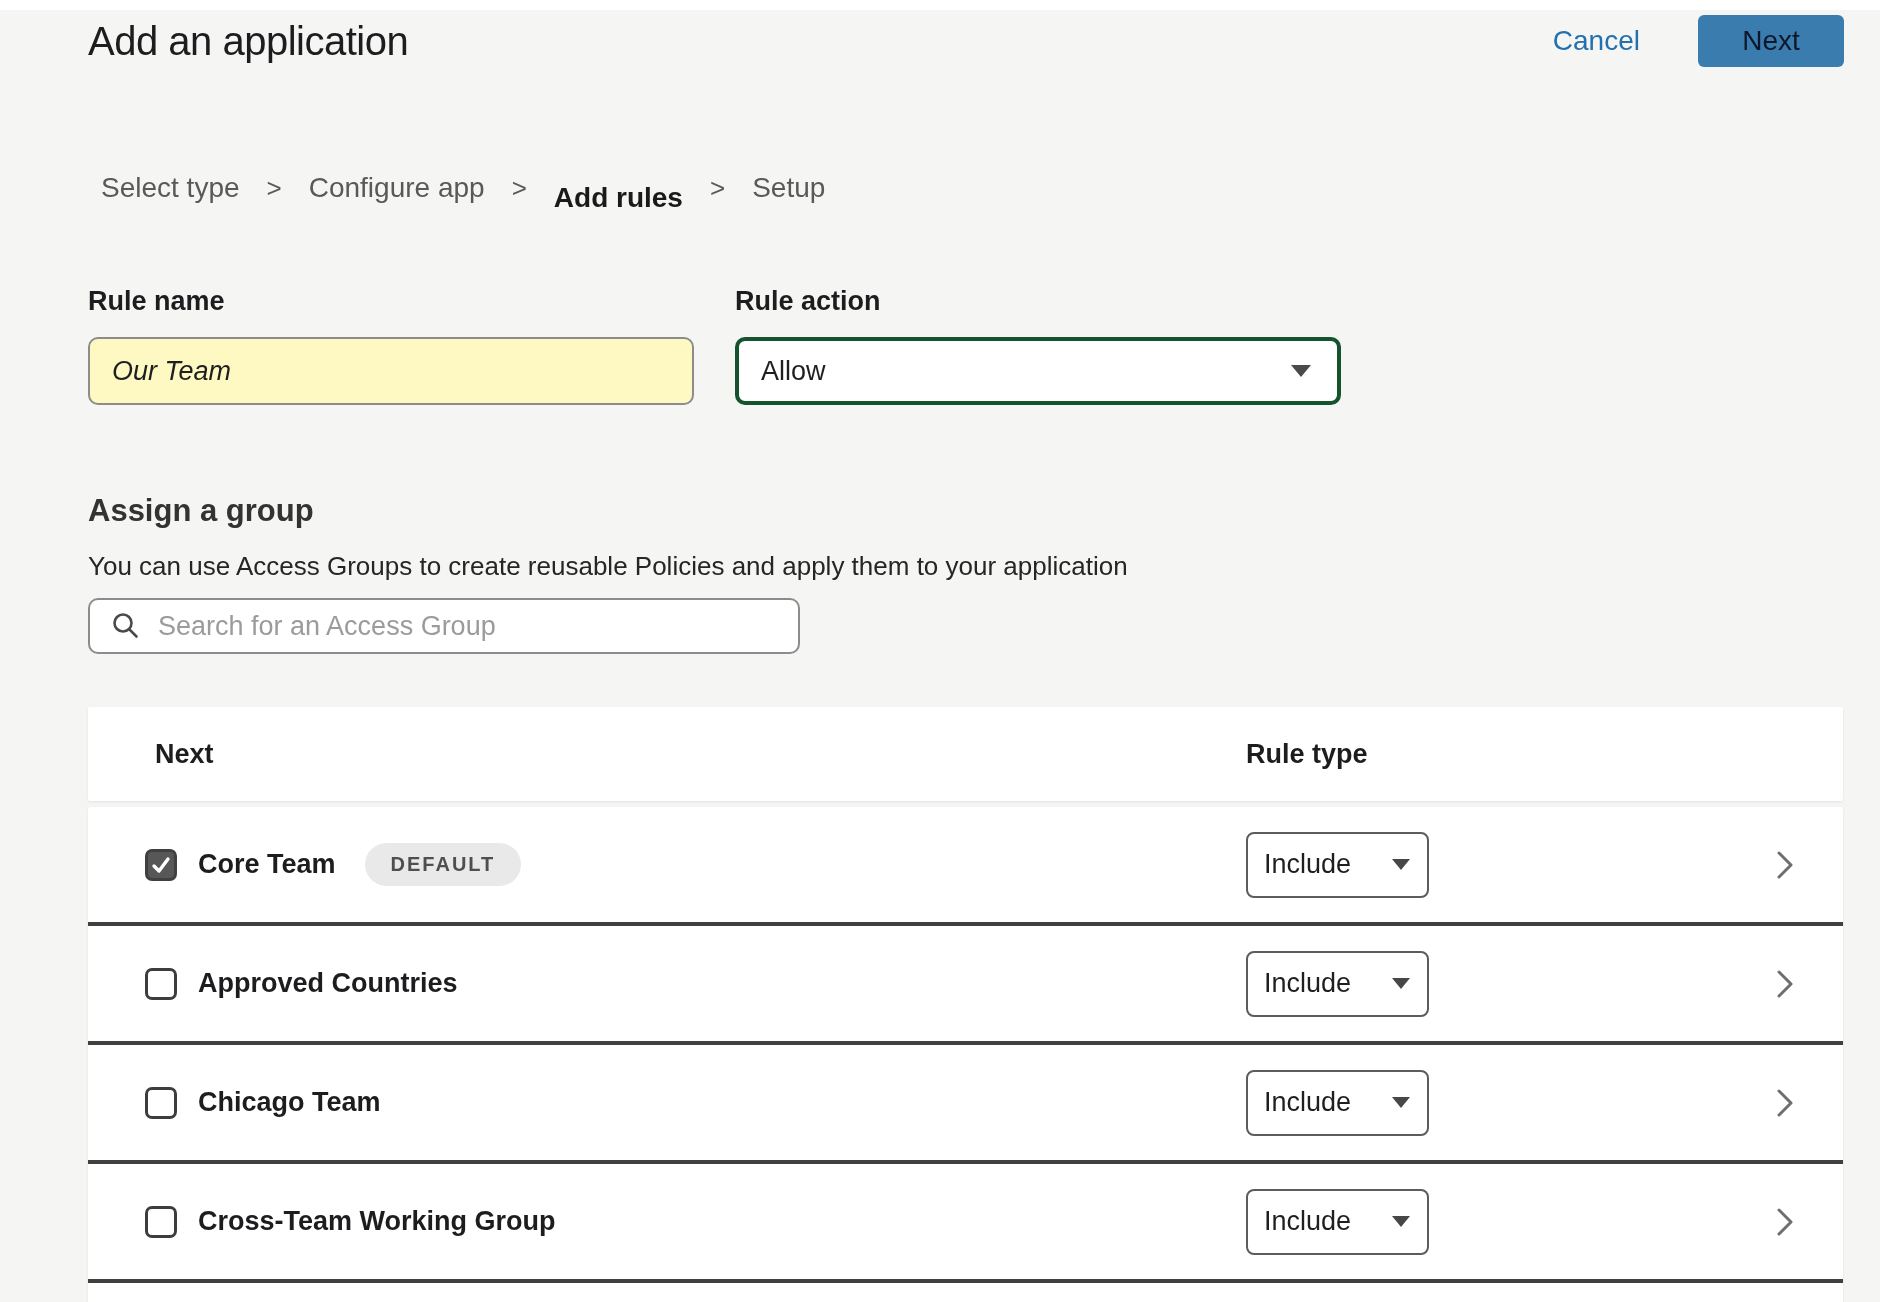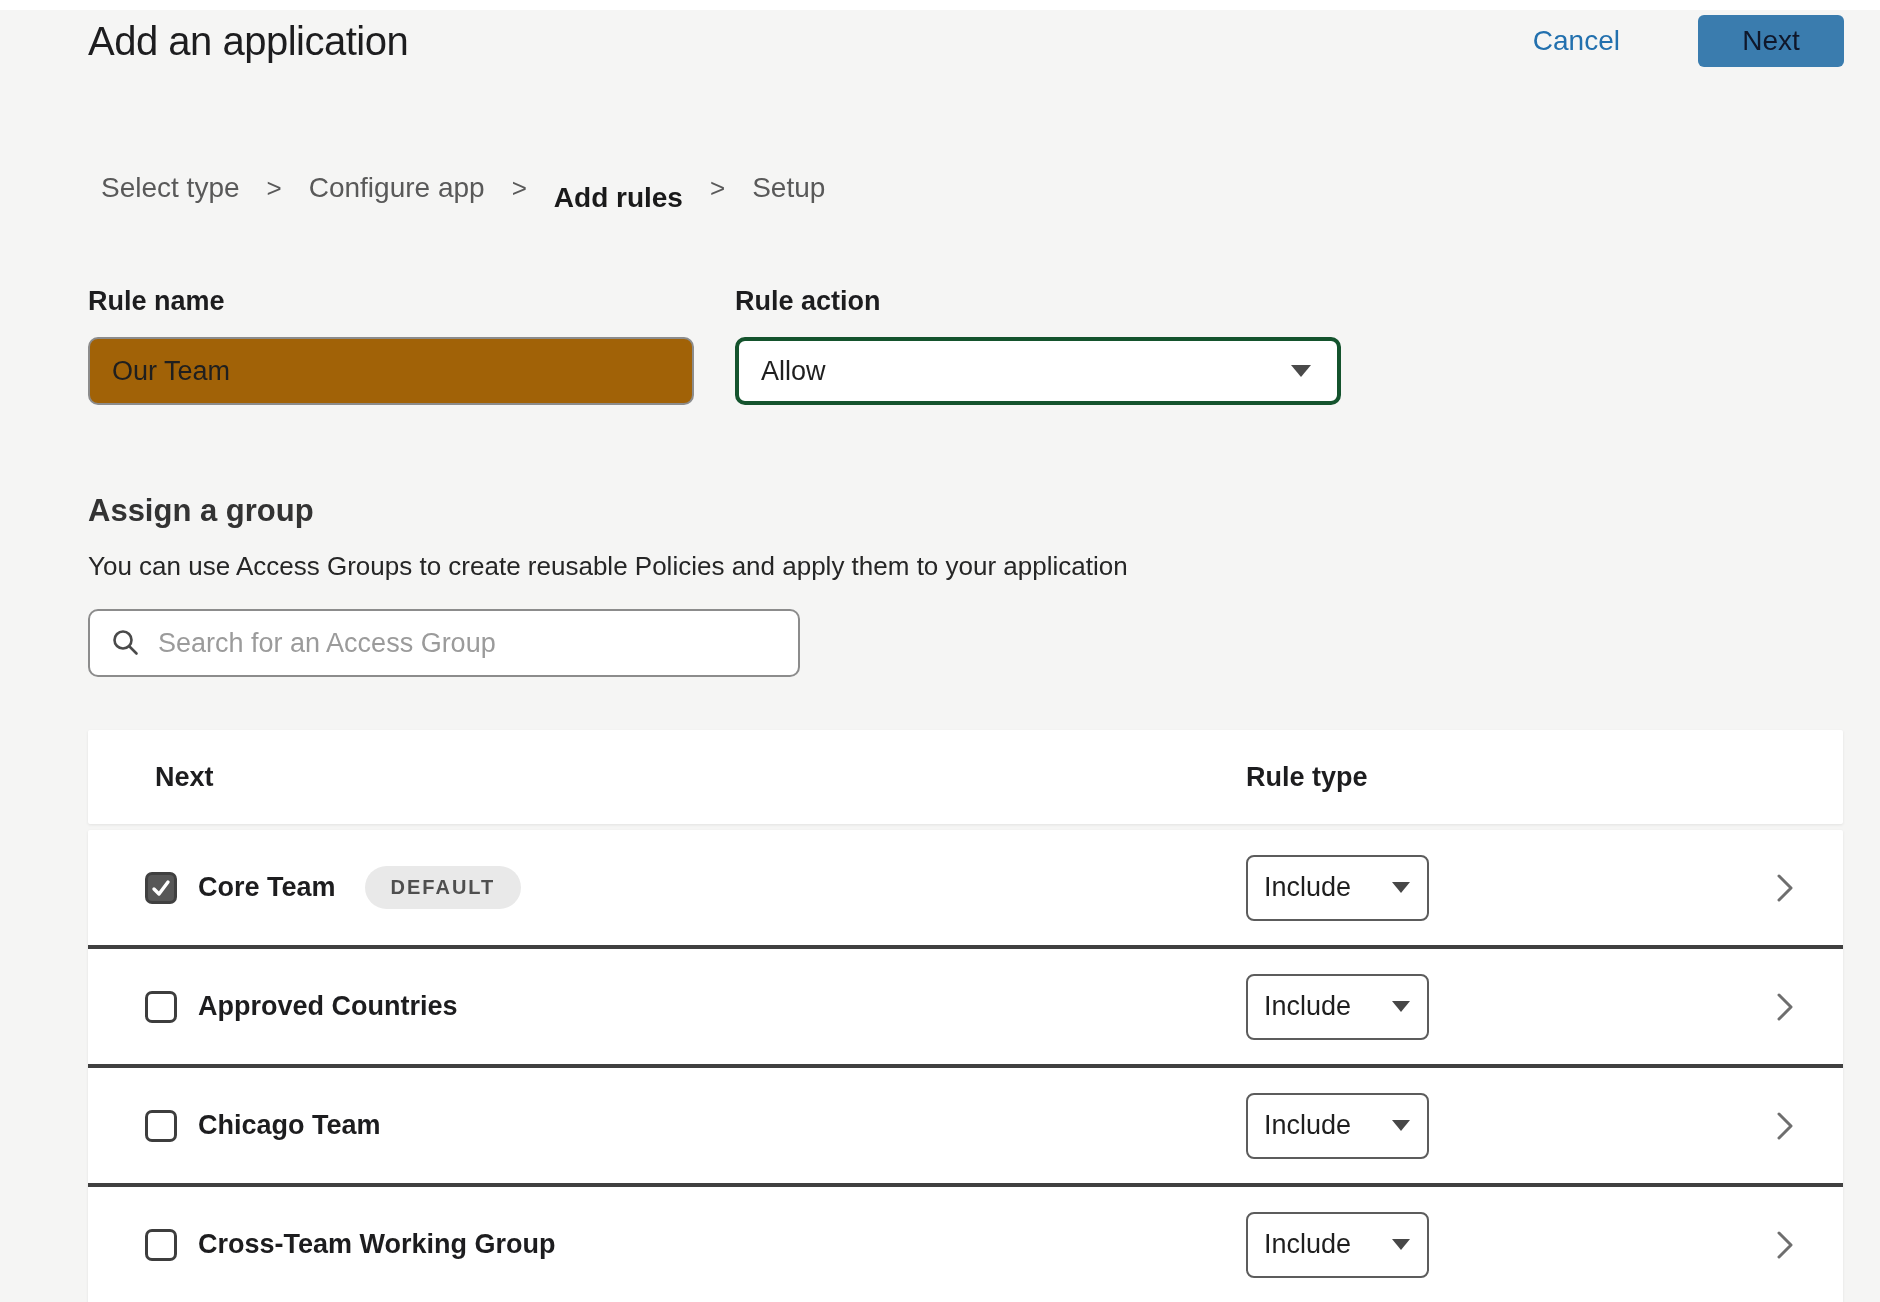--- a/index.html
+++ b/index.html
@@ -10,21 +10,21 @@
     color: #1f1f1f;
   }
   .top-strip { height: 10px; background: #ffffff; width: 100%; }
 
   
   .header-row {
     display: flex; justify-content: space-between; align-items: center;
     margin: 2px 36px 0 88px; height: 58px;
   }
   .page-title { font-size: 40px; font-weight: 400; color: #1d1d1f; letter-spacing: -0.5px; }
-  .header-actions { display: flex; align-items: center; gap: 78px; }
+  .header-actions { display: flex; align-items: center; gap: 58px; }
   .cancel-link { font-size: 28px; color: #2270ae; cursor: pointer; text-decoration: none; }
   .next-btn {
     background: #3a7cae; color: #0f172a; font-size: 28px;
     font-family: "Liberation Sans", sans-serif;
     border: none; border-radius: 6px; width: 146px; height: 52px;
     cursor: pointer;
   }
 
   
   .breadcrumb {
@@ -34,39 +34,39 @@
   .breadcrumb .sep { color: #595959; font-size: 26px; }
   .breadcrumb .crumb { cursor: pointer; }
   .breadcrumb .crumb.active { font-weight: 700; color: #1a1a1a; margin-top: 20px; }
 
   
   .fields-row { display: flex; margin: 72px 0 0 88px; gap: 41px; }
   .field { display: flex; flex-direction: column; }
   .field-label { font-size: 27px; font-weight: 700; color: #1d1d1f; margin-bottom: 20px; }
   .text-input {
     width: 606px; height: 68px; border: 2px solid #8c8c8c; border-radius: 10px;
-    background: #a16207; font-size: 27px; color: #1f1f1f;
-    font-family: "Liberation Sans", sans-serif; padding: 12px 22px; outline: none;
+    background: #fef9c3; font-size: 27px; color: #1f1f1f;
+    font-family: "Liberation Sans", sans-serif; padding: 12px 22px; outline: none; font-style: italic;
   }
   .select-box {
     width: 606px; height: 68px; border: 4px solid #14532d; border-radius: 10px;
     background: #ffffff; display: flex; align-items: center; justify-content: space-between;
     padding: 0 26px 0 22px; font-size: 27px; cursor: pointer;
   }
   .caret-down {
     width: 0; height: 0;
     border-left: 10px solid transparent; border-right: 10px solid transparent;
     border-top: 12px solid #4a4a4a;
   }
 
   
   .section-heading { font-size: 31px; font-weight: 700; color: #333333; margin: 88px 0 0 88px; }
   .section-desc { font-size: 26px; color: #262626; margin: 22px 0 0 88px; }
   .search-box {
-    margin: 27px 0 0 88px; width: 712px; height: 68px;
+    margin: 16px 0 0 88px; width: 712px; height: 56px;
     border: 2px solid #8c8c8c; border-radius: 10px; background: #ffffff;
     display: flex; align-items: center; padding: 0 18px 0 20px;
   }
   .search-box svg { flex: 0 0 auto; }
   .search-input {
     border: none; outline: none; flex: 1; margin-left: 16px;
     font-size: 27px; font-family: "Liberation Sans", sans-serif; color: #1f1f1f;
     background: transparent;
   }
   .search-input::placeholder { color: #9b9b9b; }

